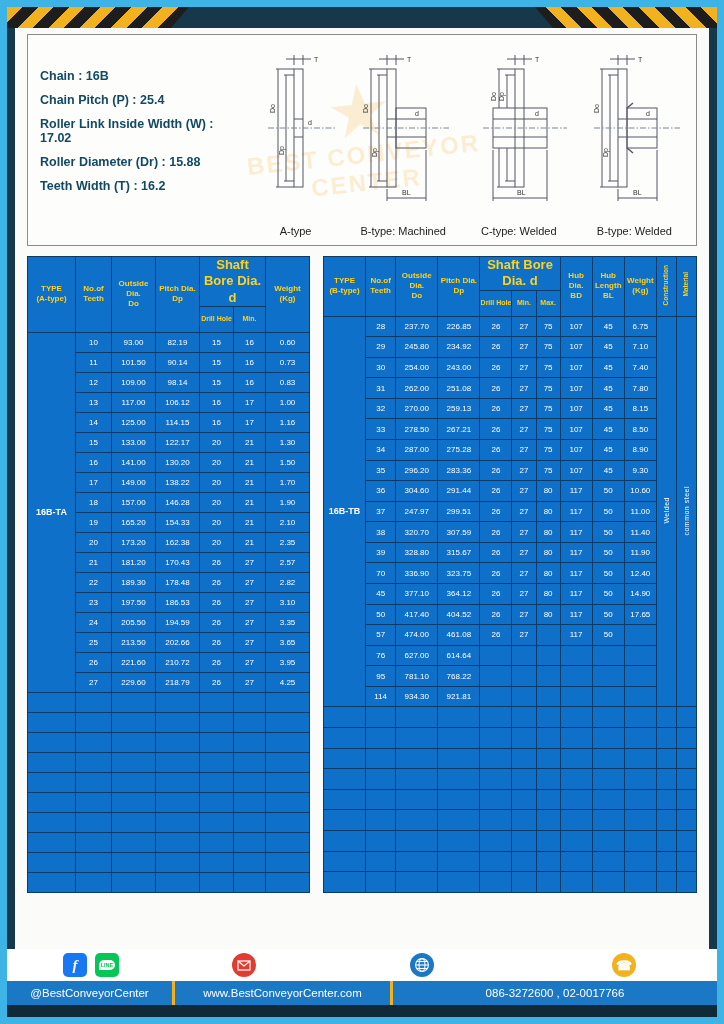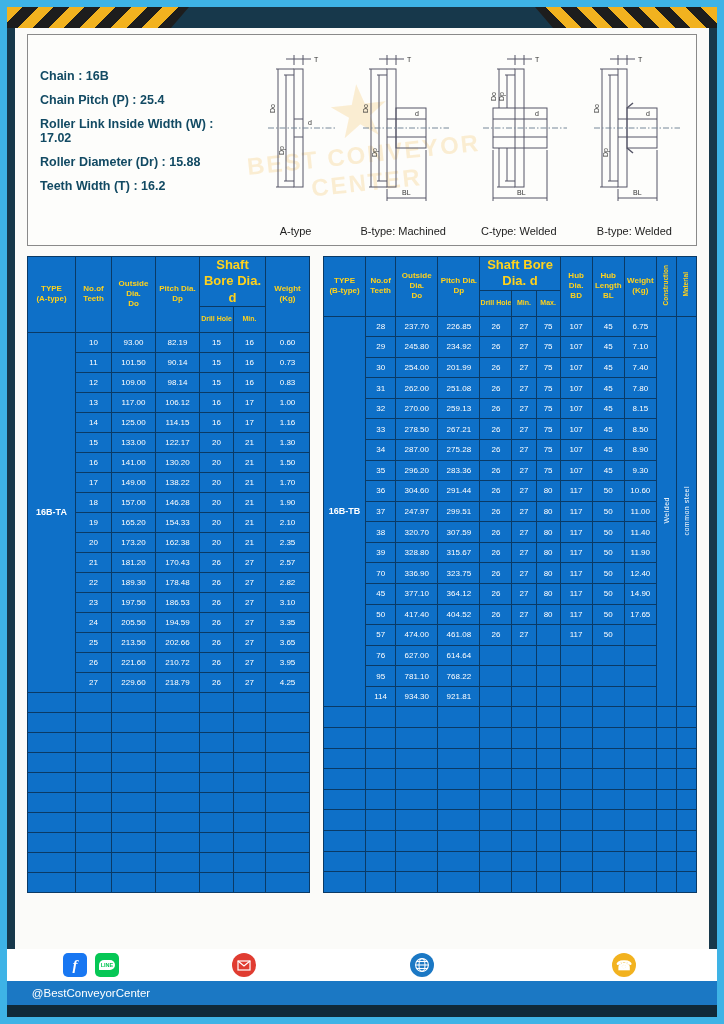--- a/index.html
+++ b/index.html
@@ -534,21 +534,21 @@
                 <td>26</td>
                 <td>27</td>
                 <td>75</td>
                 <td>107</td>
                 <td>45</td>
                 <td>7.10</td>
               </tr>
               <tr>
                 <td>30</td>
                 <td>254.00</td>
-                <td>201.99</td>
+                <td>243.00</td>
                 <td>26</td>
                 <td>27</td>
                 <td>75</td>
                 <td>107</td>
                 <td>45</td>
                 <td>7.40</td>
               </tr>
               <tr>
                 <td>31</td>
                 <td>262.00</td>
@@ -891,18 +891,20 @@
           </span>
         </div>
         <div class="fcol c4">
           <span class="icon phone">
               <span>☎</span>
             </span>
         </div>
       </div>
       <div class="bar">
         <div class="fcol c1">@BestConveyorCenter</div>
+        <div class="fcol c3">www.BestConveyorCenter.com</div>
+        <div class="fcol c4">086-3272600 , 02-0017766</div>
       </div>
       <div class="bottom-band"></div>
     </div>
 
   </div>
 </div>
 
 </body></html>

